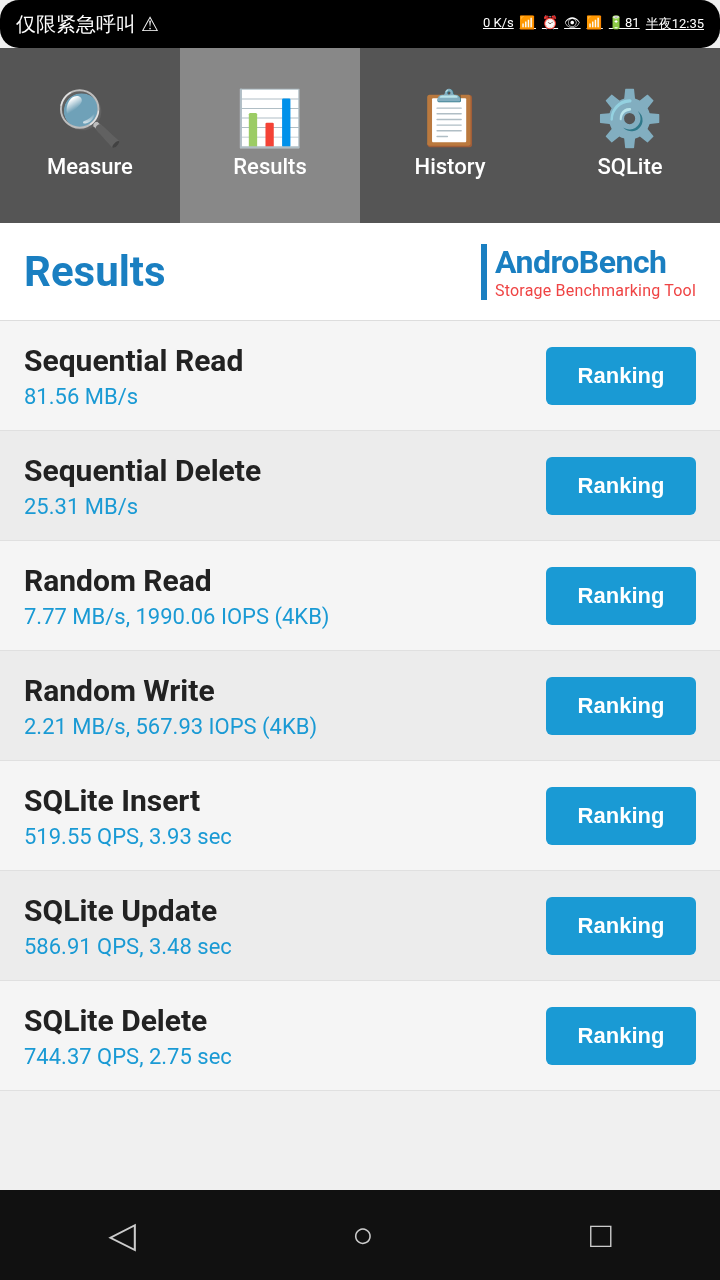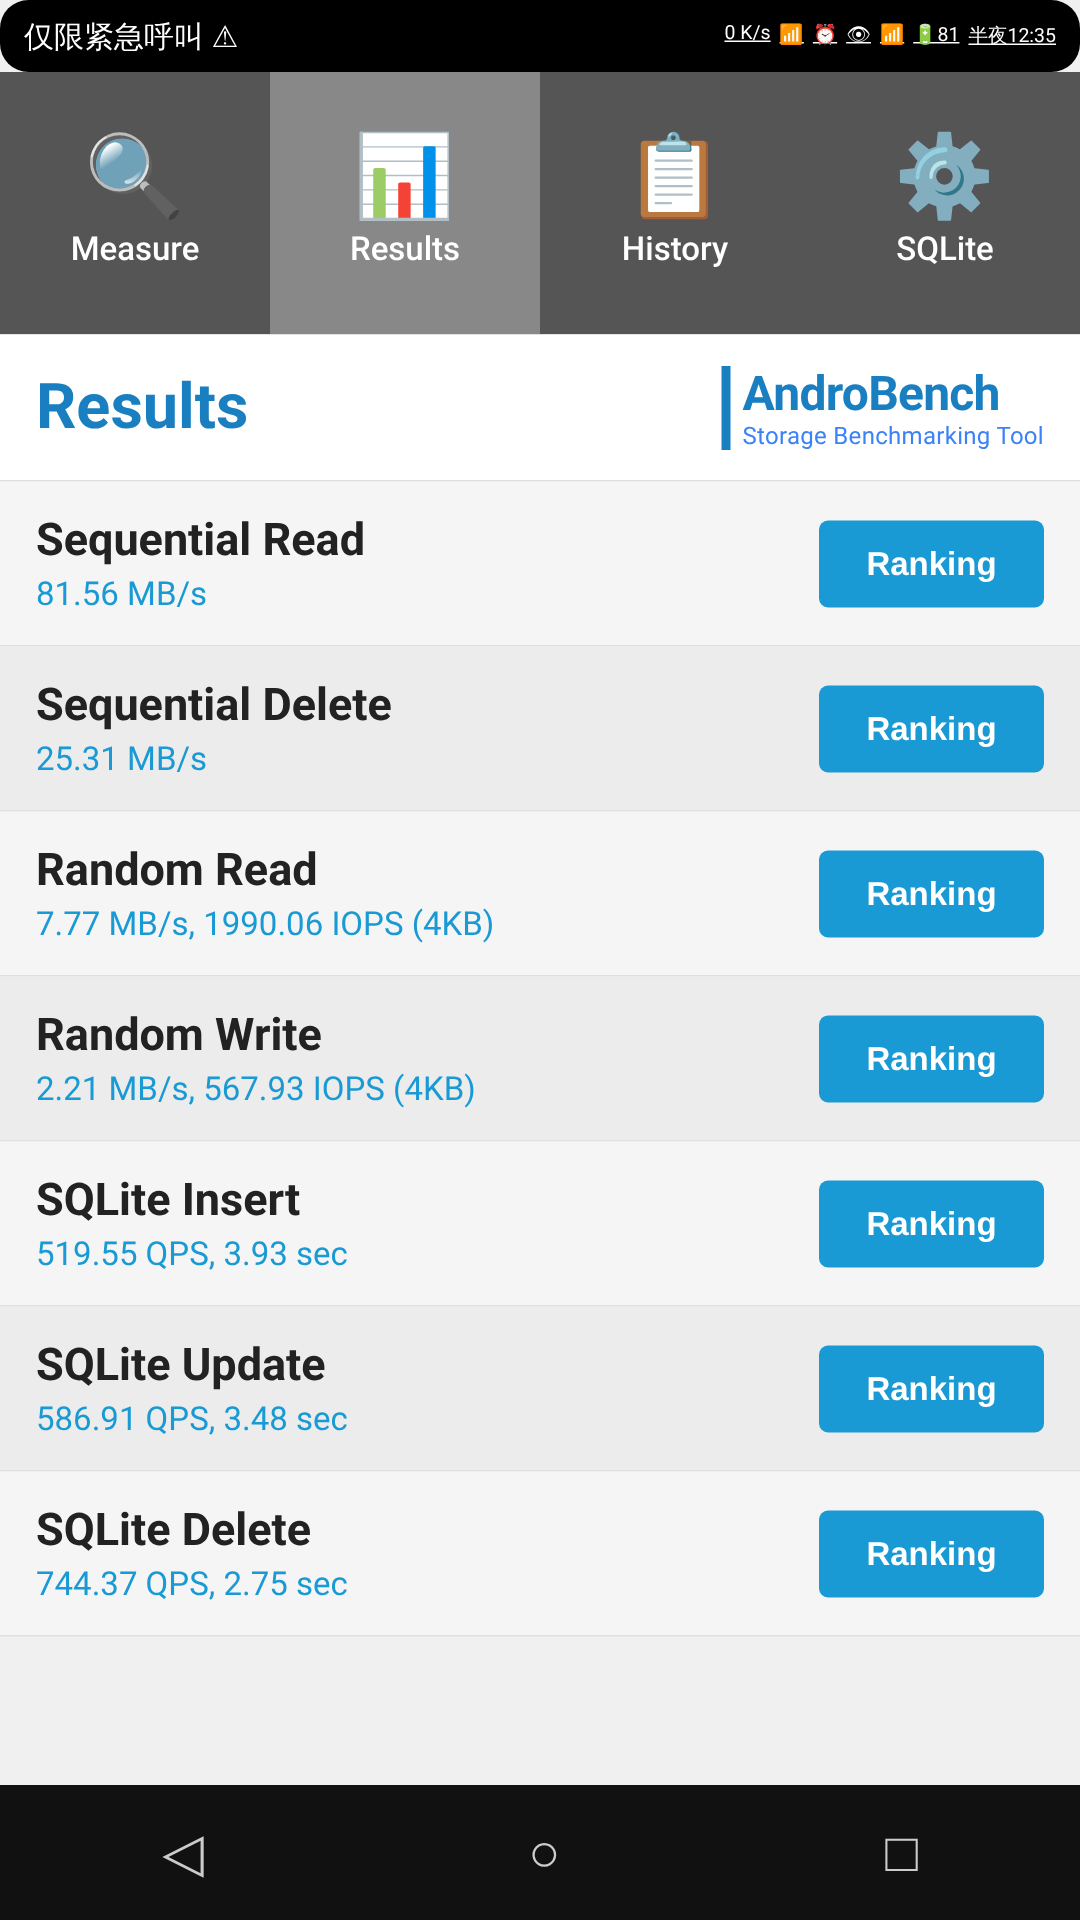--- a/index.html
+++ b/index.html
@@ -93,21 +93,21 @@
     }
     .brand-name {
       font-size: 32px;
       font-weight: bold;
       color: #333;
       letter-spacing: -0.5px;
     }
     .brand-name span { color: #1a7fc1; }
     .brand-sub {
       font-size: 16px;
-      color: #3b82f6;
+      color: #ef4444;
       letter-spacing: 0.2px;
     }
 
     
     .bench-list {
       flex: 1;
       display: flex;
       flex-direction: column;
     }
     .bench-row {

